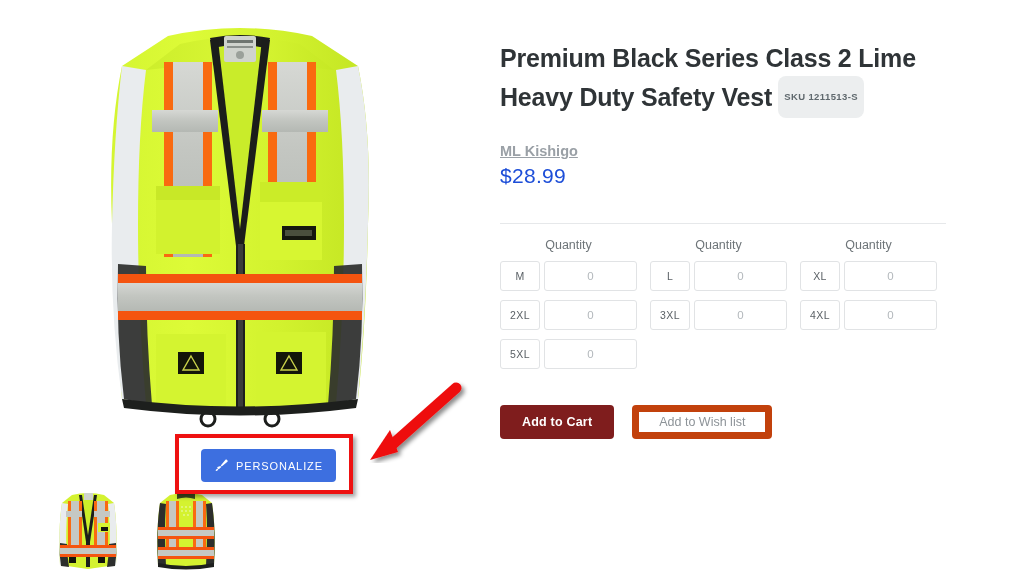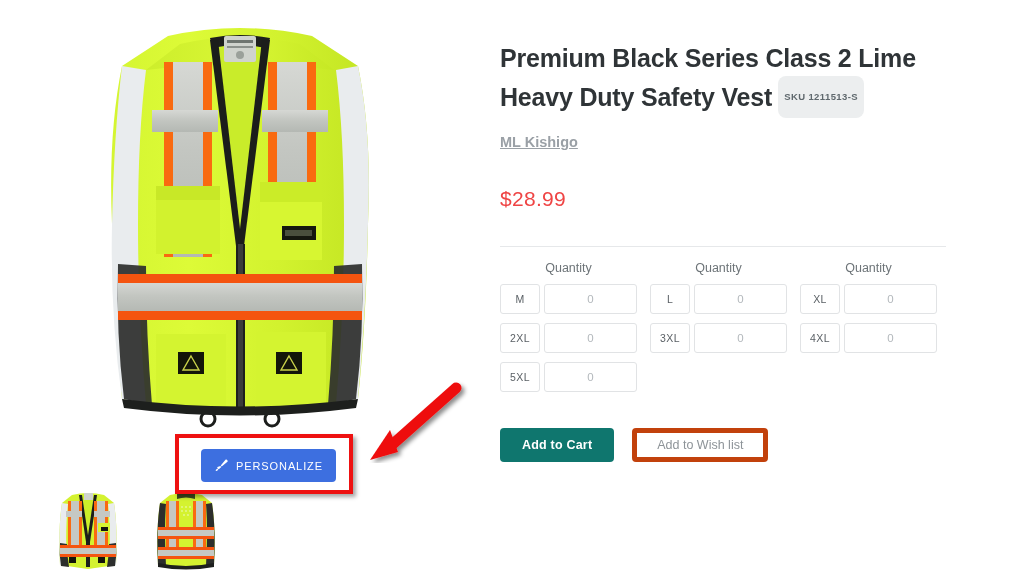--- a/index.html
+++ b/index.html
@@ -57,25 +57,25 @@
     color: #2f3437; letter-spacing: -0.2px;
   }
   .sku-badge {
     display: inline-block; vertical-align: 6px;
     background: #eceeef; color: #5f686d;
     font-size: 9.5px; letter-spacing: 0.4px; font-weight: 700;
     padding: 3px 6px 3px 6px; margin-left: 6px; border-radius: 8px;
     white-space: nowrap;
   }
   .brand {
-    display: inline-block; margin-top: 16px;
+    display: inline-block; margin-top: 25px;
     font-size: 14.5px; color: #9aa0a6; text-decoration: underline;
     font-weight: 600; cursor: pointer;
   }
-  .price { margin-top: 36px; font-size: 21px; color: #ef4444; letter-spacing: 0.3px; }
+  .price { margin-top: 4px; font-size: 21px; color: #1d4ed8; letter-spacing: 0.3px; }
 
   .divider {
     margin-top: 35px; width: 446px; height: 1px; background: #e6e8ea;
   }
 
   .qty-grid {
     margin-top: 14px; display: flex; gap: 0;
   }
   .qty-col { width: 150px; }
   .qty-col .qty-head {
@@ -92,27 +92,27 @@
   .qty-input {
     width: 93px; height: 30px; border: 1px solid #e1e3e5; border-radius: 3px;
     text-align: center; font-size: 11.5px; color: #b3b8bc;
     font-family: "Liberation Sans", sans-serif; background: #fff;
   }
   .qty-input::placeholder { color: #b3b8bc; }
   .qty-row.empty { visibility: hidden; }
 
   .actions { margin-top: 27px; display: flex; gap: 18px; }
   .btn-cart {
-    background: #0f766e; color: #ffffff; border: none; border-radius: 4px;
+    background: #7f1d1d; color: #ffffff; border: none; border-radius: 4px;
     font-size: 12.5px; font-weight: 700; letter-spacing: 0.2px;
     padding: 0 22px; height: 34px; cursor: pointer;
     font-family: "Liberation Sans", sans-serif;
   }
   .btn-wish {
-    background: #ffffff; color: #8d9398; border: 5px solid #c2410c; border-radius: 4px;
+    background: #ffffff; color: #8d9398; border: 7px solid #c2410c; border-radius: 4px;
     font-size: 12.5px; padding: 0 20px; height: 34px; cursor: pointer;
     font-family: "Liberation Sans", sans-serif;
   }
 </style>
 </head>
 <body>
 
 <div class="page">
 
   <div class="gallery">

